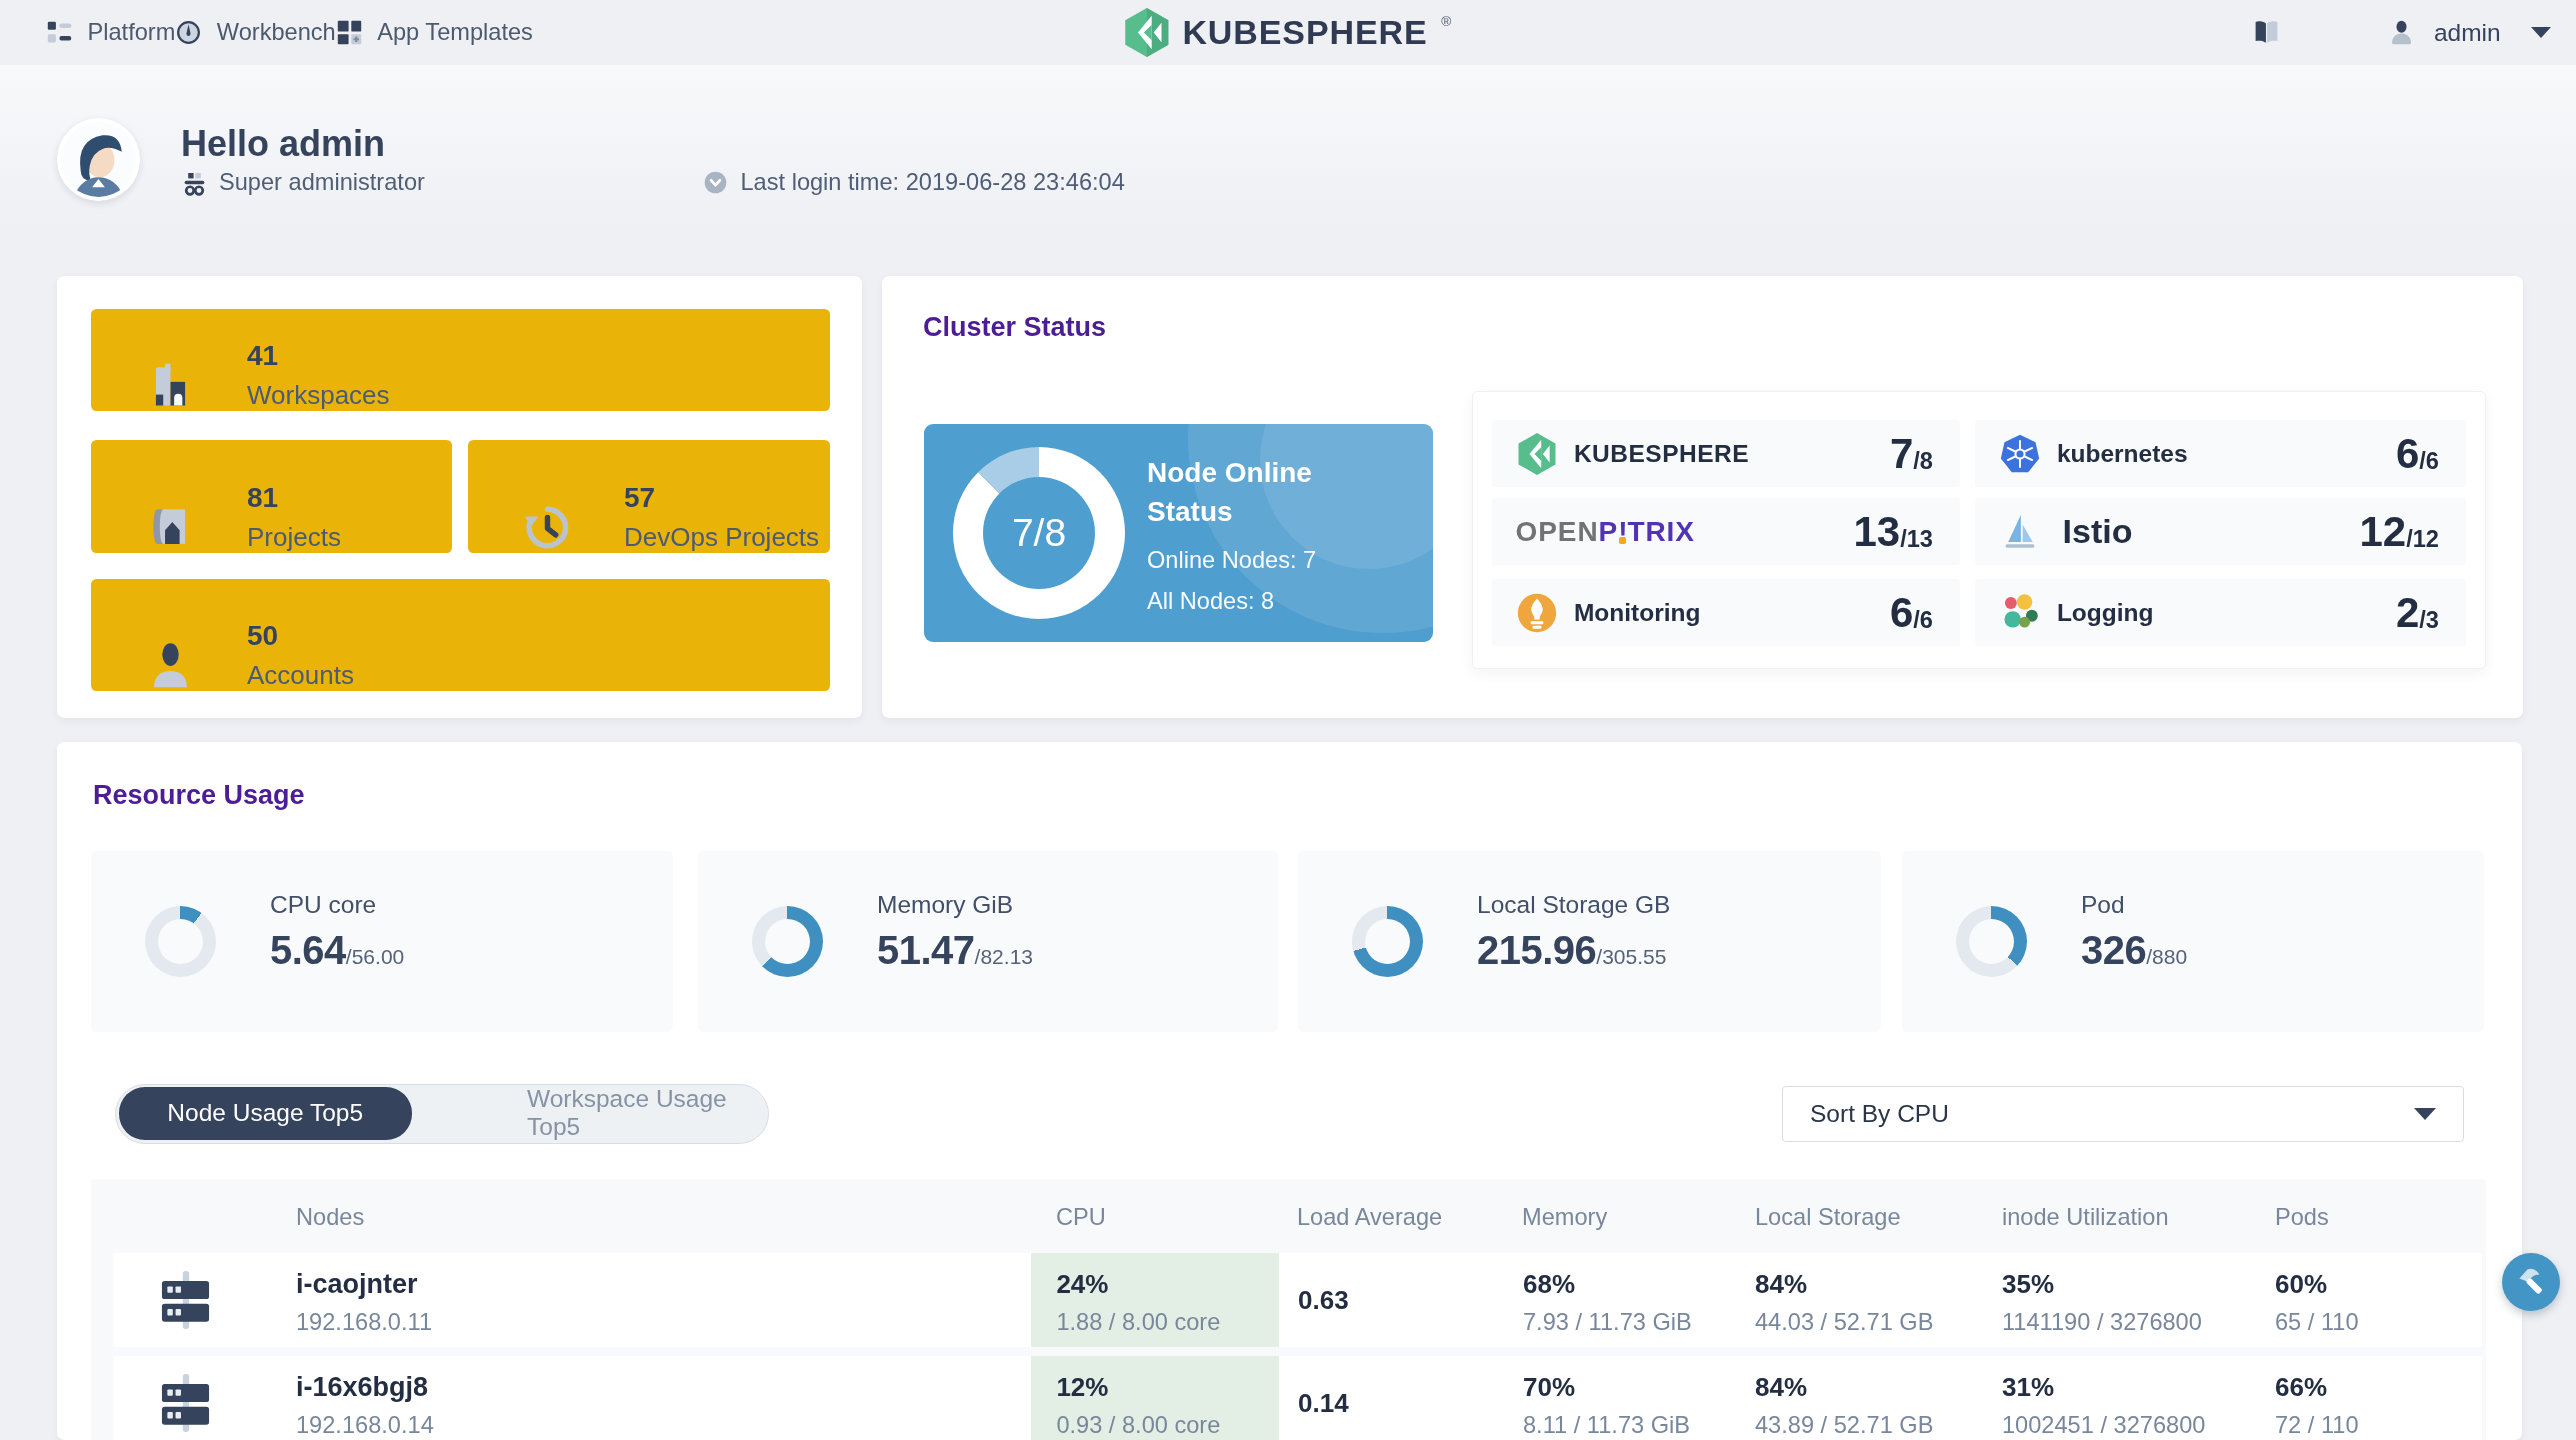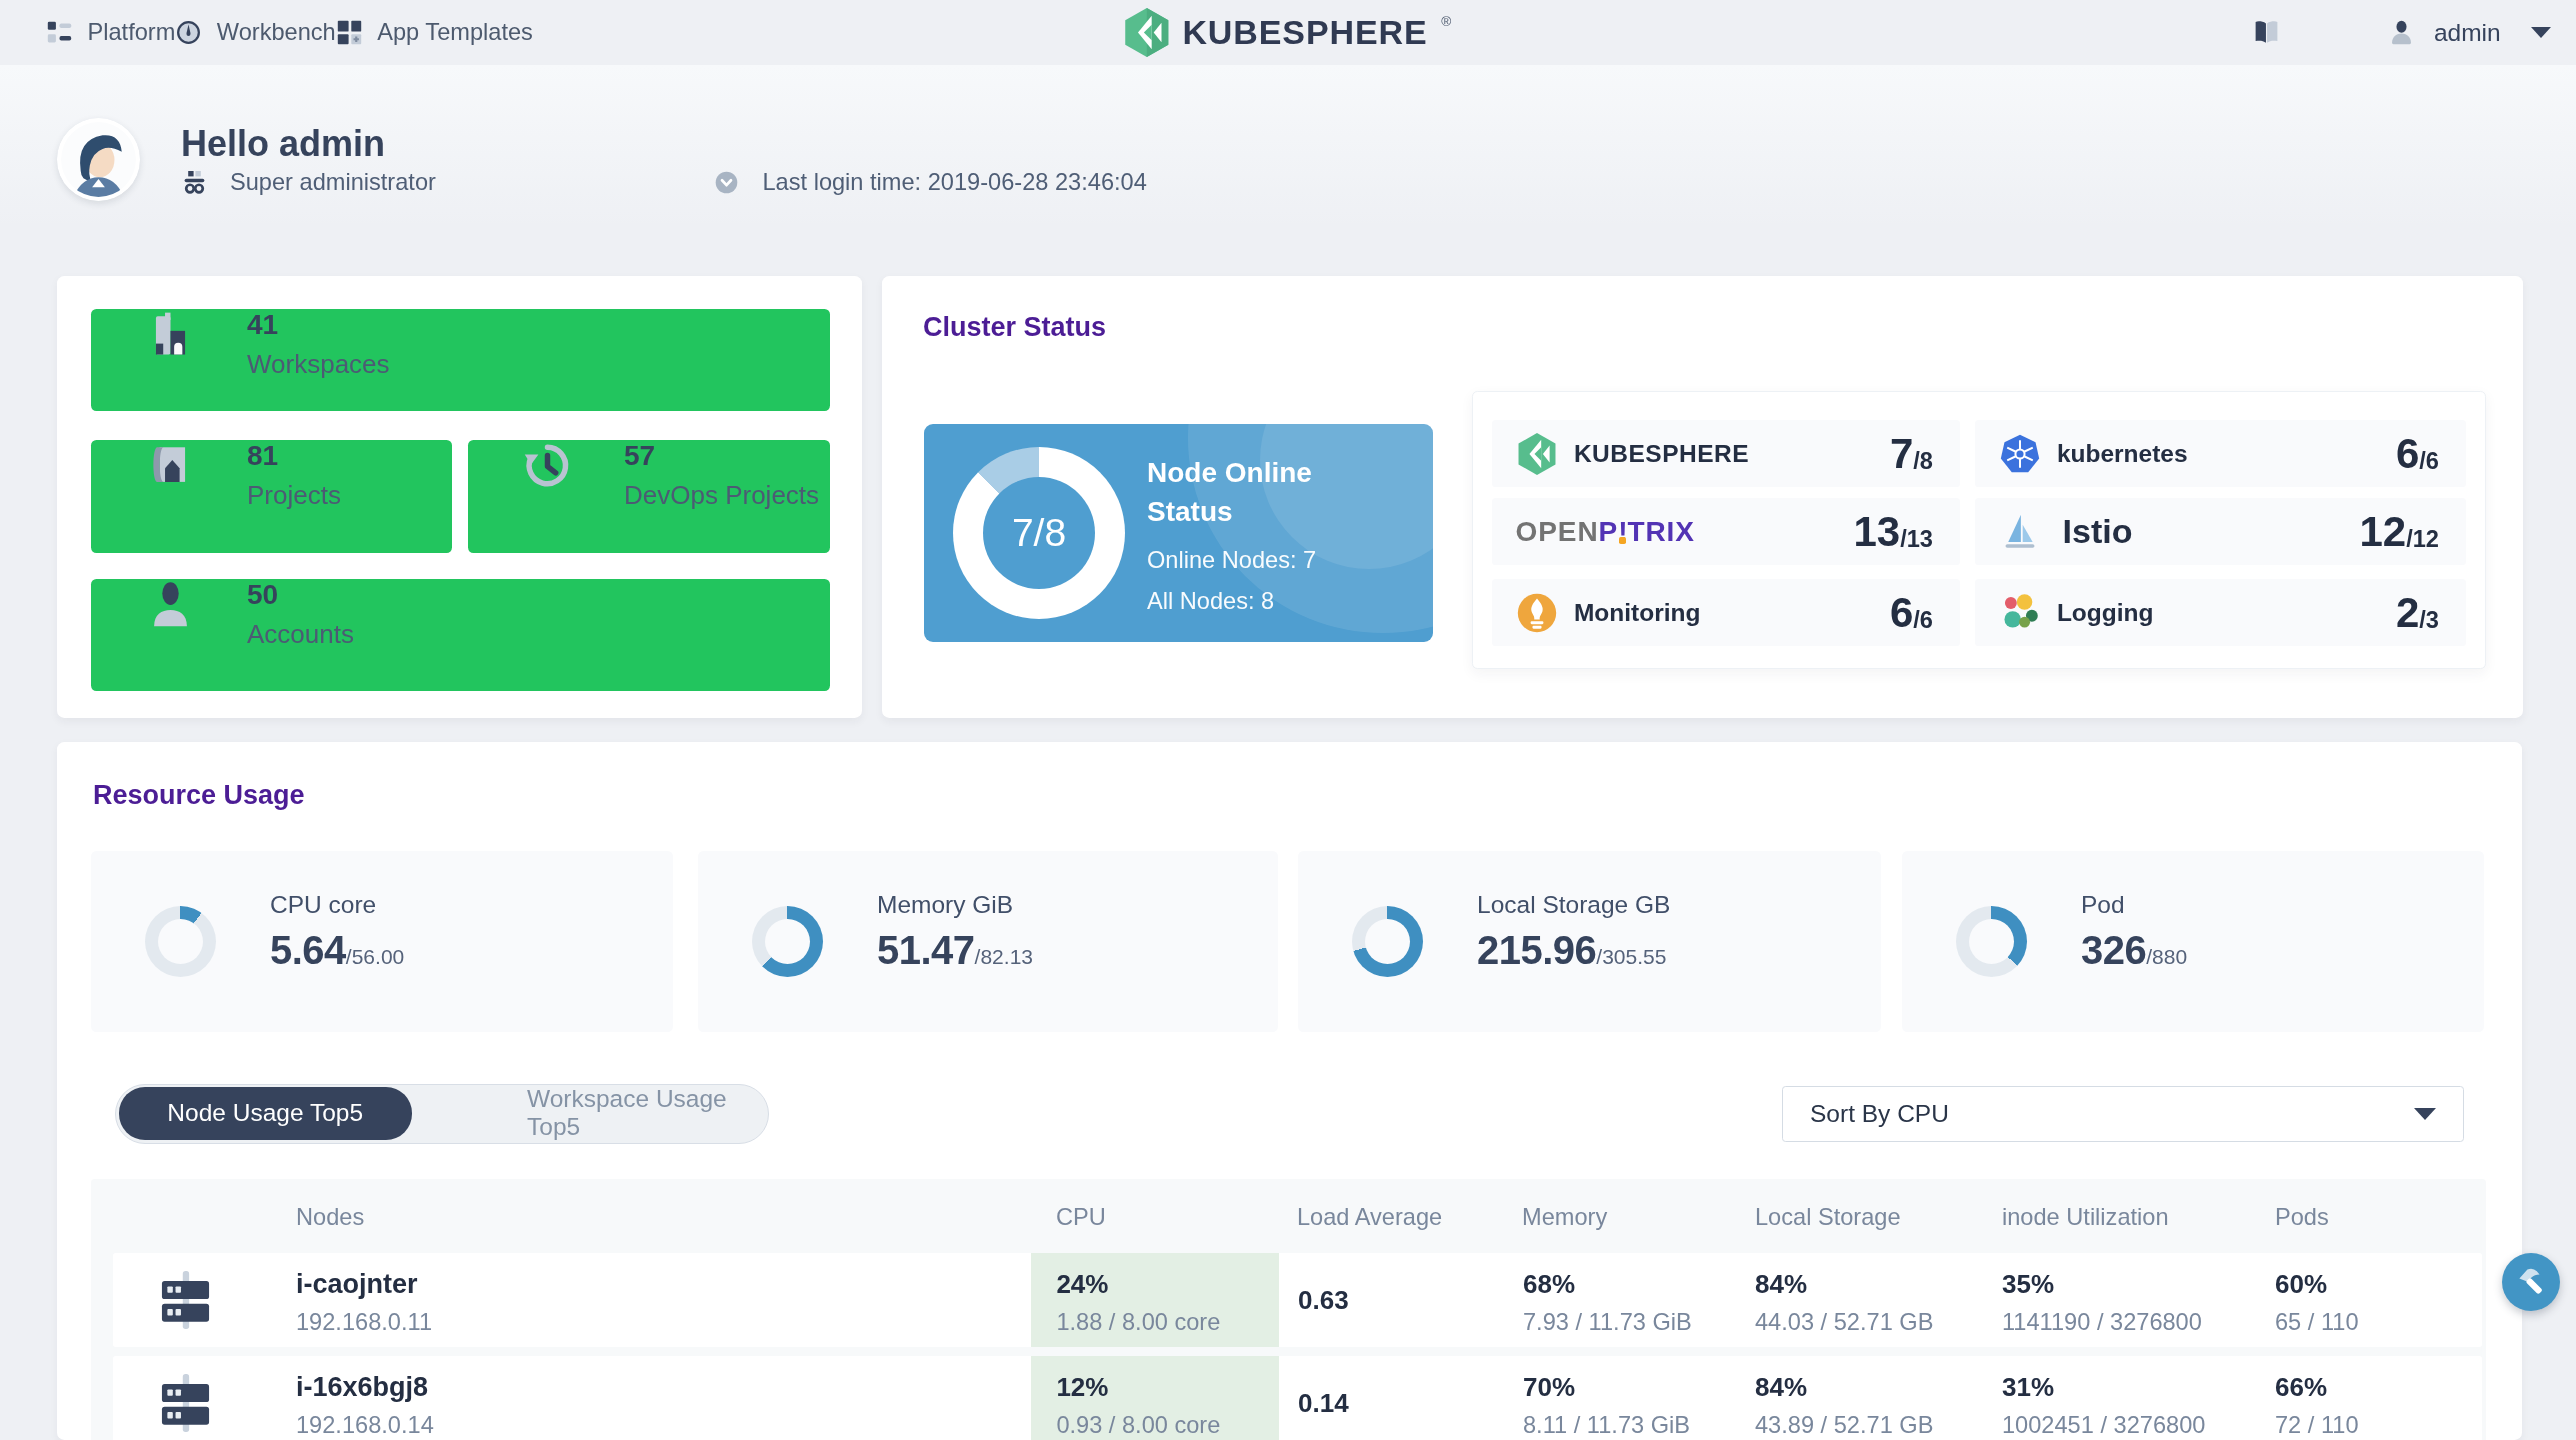--- a/index.html
+++ b/index.html
@@ -19,29 +19,29 @@
   .nav-right{position:absolute;right:25.4px;top:0;height:65px;display:flex;align-items:center}
   .nav-user{display:flex;align-items:center;gap:19px;margin-left:107px;cursor:pointer}
   .nav-username{font-size:24.5px;color:#36435c}
   .caret{width:0;height:0;border-left:10px solid transparent;border-right:10px solid transparent;border-top:11.8px solid #36435c;margin-left:11px}
   
   .banner-bg{position:absolute;top:65px;left:0;width:100%;height:163px;background:linear-gradient(180deg,#f7f9fb 0%,rgba(238,240,244,0) 100%)}
   .avatar{position:absolute;left:57px;top:118px;width:83px;height:83px;border-radius:50%;box-shadow:0 2.7px 7.3px rgba(36,46,66,.12)}
   .hello{position:absolute;left:181px;top:123px;font-size:36px;font-weight:600;color:#36435c}
   .banner-meta{position:absolute;left:181px;top:169px;display:flex;align-items:center;gap:16.3px;font-size:23.6px;color:#4f5e76}
   .banner-meta .gap{width:245px}
-  .meta-item{display:flex;align-items:center;gap:22px}
+  .meta-item{display:flex;align-items:flex-end;gap:11px}
   
   .card{position:absolute;background:#fff;border-radius:7.3px;box-shadow:0 3.6px 9px rgba(36,46,66,.05)}
   #card-stats{left:57px;top:276px;width:805px;height:442px}
   #card-cluster{left:882px;top:276px;width:1641px;height:442px}
   #card-resource{left:57px;top:742px;width:2465px;height:698px;overflow:hidden}
   .card-title{position:absolute;font-size:27px;font-weight:600;color:#4c1d95}
   
-  .stat{position:absolute;background:#22c55e;border-radius:5.4px;display:flex;align-items:flex-start;cursor:pointer}
+  .stat{position:absolute;background:#eab308;border-radius:5.4px;display:flex;align-items:flex-end;cursor:pointer}
   #stat-workspaces{left:34px;top:33px;width:739px;height:102px}
   #stat-projects{left:34px;top:164px;width:361px;height:113px}
   #stat-devops{left:411px;top:164px;width:362px;height:113px}
   #stat-accounts{left:34px;top:303px;width:739px;height:112px}
   .stat-icon{margin-left:54px;width:51px;height:51px;flex:none}
   .stat-text{margin-left:51px}
   .stat-num{font-size:28px;font-weight:700;color:#36435c}
   .stat-label{font-size:26px;color:#4c5b74;margin-top:8.2px}
   
   .node-panel{position:absolute;left:42px;top:148px;width:509px;height:218px;border-radius:9px;background:#4f9ed0;overflow:hidden;color:#fff;cursor:pointer}

